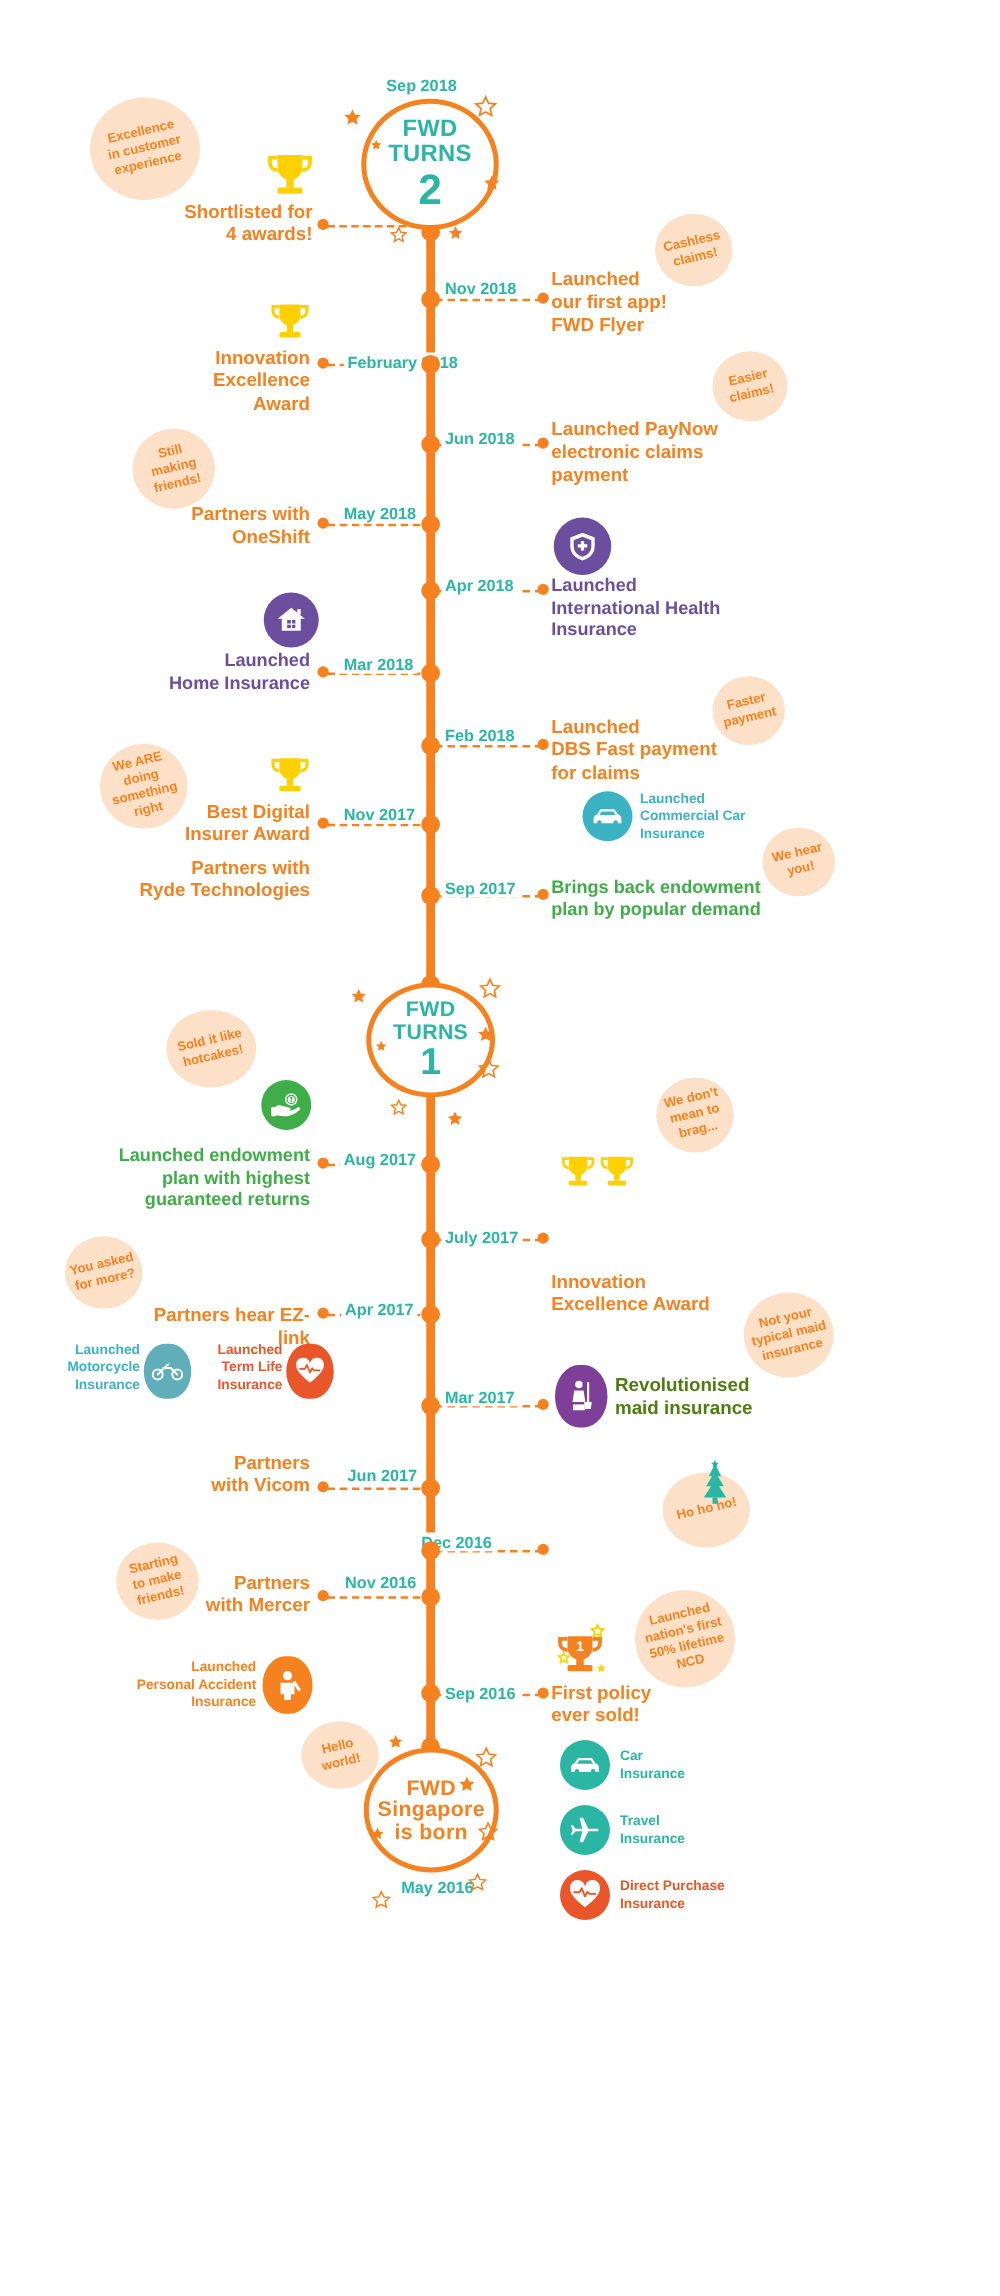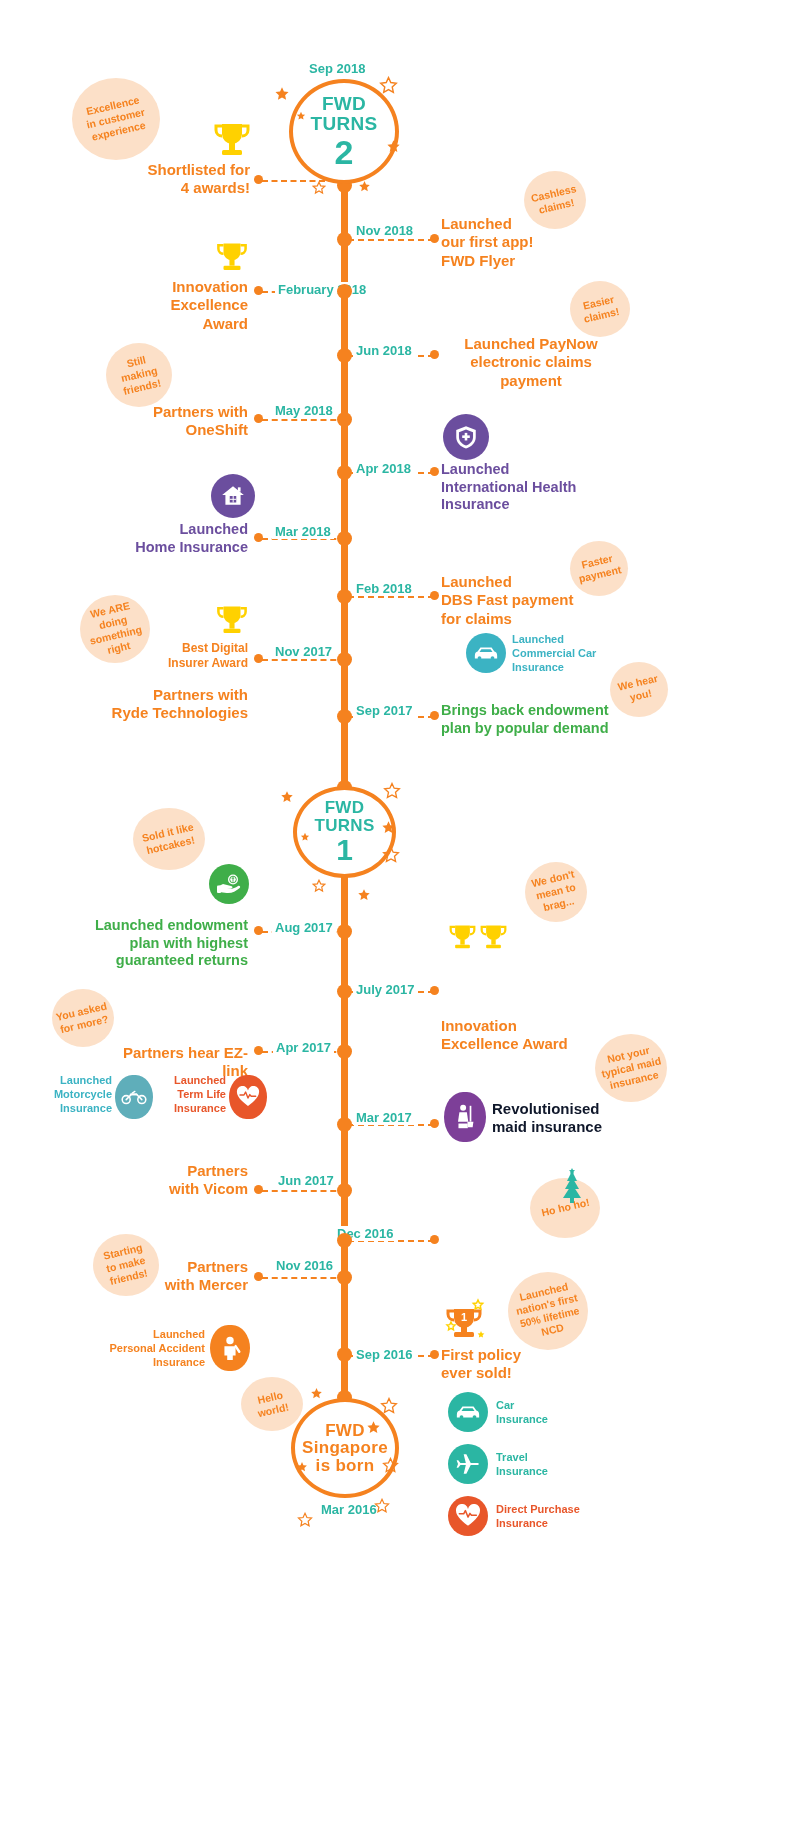--- a/index.html
+++ b/index.html
@@ -228,21 +228,21 @@
     <rect x="11" y="29" width="20" height="5" rx="1.5" fill="#FFD100"></rect>
   </svg>
   <div class="ev l orange" style="left:120px;top:278px;width:128px;font-size:15px;">Innovation
 Excellence
 Award</div>
 
   <div class="node" style="left:344.5px;top:348px;"></div>
   <div class="date" style="left:353px;top:343px;">Jun 2018</div>
   <div class="dash" style="left:348px;top:354.5px;width:86px;"></div>
   <div class="smalldot" style="left:430px;top:350px;"></div>
-  <div class="ev r orange" style="left:441px;top:335px;width:180px;font-size:15px;text-align:center;">Launched PayNow
+  <div class="ev r orange" style="left:441px;top:335px;width:180px;font-size:15px;">Launched PayNow
 electronic claims
 payment</div>
   <div class="bubble" style="left:570px;top:281px;width:60px;height:56px;">
     <span>Easier
 claims!</span>
   </div>
   <svg class="tail" style="left:562px;top:324px;" width="26" height="24" viewBox="0 0 26 24">
       <path d="M24 2 C16 8, 8 16, 1 22 C10 20, 19 12, 24 2Z" fill="#FCE0C8"></path>
     </svg>
 
@@ -324,21 +324,21 @@
   <div class="date" style="left:272px;top:644px;">Nov 2017</div>
   <div class="dash" style="left:262px;top:658.5px;width:84px;"></div>
   <div class="smalldot" style="left:254px;top:654px;"></div>
   <svg class="trophy" style="left:214px;top:604px;" width="36" height="34" viewBox="0 0 42 40">
     <path d="M11 3h20v10a10 10 0 0 1-20 0z" fill="#FFD100"></path>
     <path d="M11 5H5v4c0 4 3 6 6 6" fill="none" stroke="#FFD100" stroke-width="3"></path>
     <path d="M31 5h6v4c0 4-3 6-6 6" fill="none" stroke="#FFD100" stroke-width="3"></path>
     <rect x="18" y="22" width="6" height="7" fill="#FFD100"></rect>
     <rect x="11" y="29" width="20" height="5" rx="1.5" fill="#FFD100"></rect>
   </svg>
-  <div class="ev l orange" style="left:100px;top:641px;width:148px;font-size:12px;">Best Digital
+  <div class="ev l orange" style="left:100px;top:641px;width:148px;font-size:15px;">Best Digital
 Insurer Award</div>
   <div class="bubble" style="left:80px;top:595px;width:70px;height:68px;">
     <span>We ARE
 doing
 something
 right</span>
   </div>
   <svg class="tail" style="left:108px;top:653px;" width="26" height="24" viewBox="0 0 26 24">
       <path d="M2 2 C9 9, 17 17, 25 22 C16 19, 7 11, 2 2Z" fill="#FCE0C8"></path>
     </svg>
@@ -483,21 +483,21 @@
   <div class="smalldot" style="left:430px;top:1119px;"></div>
   <div class="badge oval" style="left:444px;top:1092px;width:42px;height:50px;background:#7D3F98;">
     <svg width="24" height="28" viewBox="0 0 24 30">
       <circle cx="10" cy="5" r="3.2" fill="#fff"></circle>
       <path d="M6 10 h8 l1.5 10 h-11z" fill="#fff"></path>
       <rect x="17" y="3" width="1.8" height="17" fill="#fff"></rect>
       <path d="M14.5 20 h6.5 l-.8 6 h-5z" fill="#fff"></path>
       <rect x="5" y="22" width="10" height="5" fill="#fff"></rect>
     </svg>
   </div>
-  <div class="ev r purple" style="left:492px;top:1100px;width:160px;font-size:15px;color:#0f172a;">Revolutionised
+  <div class="ev r purple" style="left:492px;top:1100px;width:160px;font-size:15px;color:#4d7c0f;">Revolutionised
 maid insurance</div>
   <div class="bubble" style="left:595px;top:1034px;width:72px;height:68px;">
     <span>Not your
 typical maid
 insurance</span>
   </div>
   <svg class="tail" style="left:588px;top:1086px;" width="26" height="24" viewBox="0 0 26 24">
       <path d="M24 2 C16 8, 8 16, 1 22 C10 20, 19 12, 24 2Z" fill="#FCE0C8"></path>
     </svg>
 
@@ -606,21 +606,21 @@
   </div>
   <div class="legend-label" style="left:496px;top:1503px;width:140px;color:#E8562A;">Direct Purchase
 Insurance</div>
 
   <div class="node" style="left:344.5px;top:1390px;"></div>
   <div class="anniv" style="left:291px;top:1398px;width:108px;height:100px;">
     <div class="lbl" style="font-size:17px;color:#F5821F;">FWD</div>
     <div class="lbl" style="font-size:17px;color:#F5821F;">Singapore</div>
     <div class="lbl" style="font-size:17px;color:#F5821F;">is born</div>
   </div>
-  <div class="date" style="left:318px;top:1502px;">Mar 2016</div>
+  <div class="date" style="left:318px;top:1502px;">May 2016</div>
 
   <svg class="star" style="left:310px;top:1387px;" width="13" height="13" viewBox="0 0 24 24">
       <path d="M12 2l2.9 6.3 6.9.8-5.1 4.7 1.4 6.8L12 17.2 5.9 20.6l1.4-6.8L2.2 9.1l6.9-.8z" fill="#F5821F"></path>
     </svg>
   <svg class="star" style="left:380px;top:1397px;" width="18" height="18" viewBox="0 0 24 24">
       <path d="M12 2l2.9 6.3 6.9.8-5.1 4.7 1.4 6.8L12 17.2 5.9 20.6l1.4-6.8L2.2 9.1l6.9-.8z" fill="none" stroke="#F5821F" stroke-width="1.8"></path>
     </svg>
   <svg class="star" style="left:366px;top:1420px;" width="15" height="15" viewBox="0 0 24 24">
       <path d="M12 2l2.9 6.3 6.9.8-5.1 4.7 1.4 6.8L12 17.2 5.9 20.6l1.4-6.8L2.2 9.1l6.9-.8z" fill="#F5821F"></path>
     </svg>

